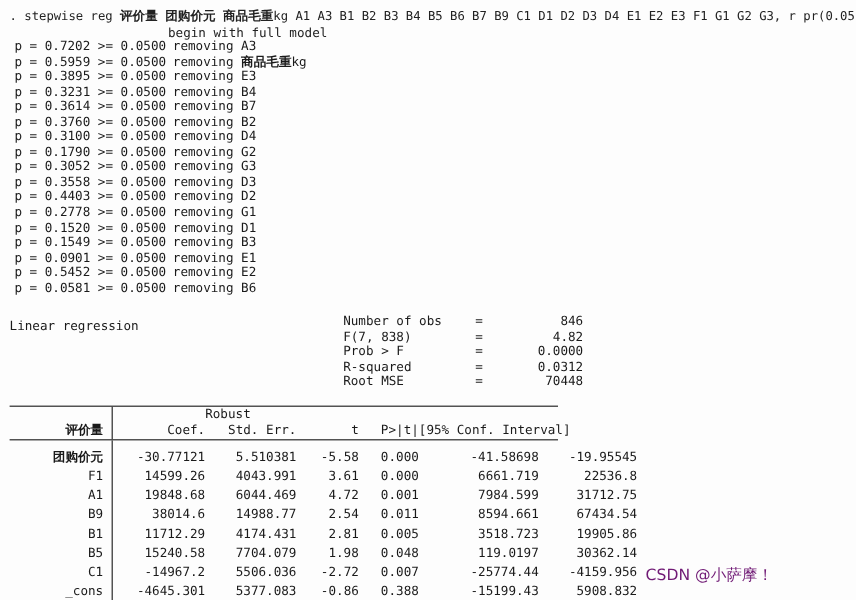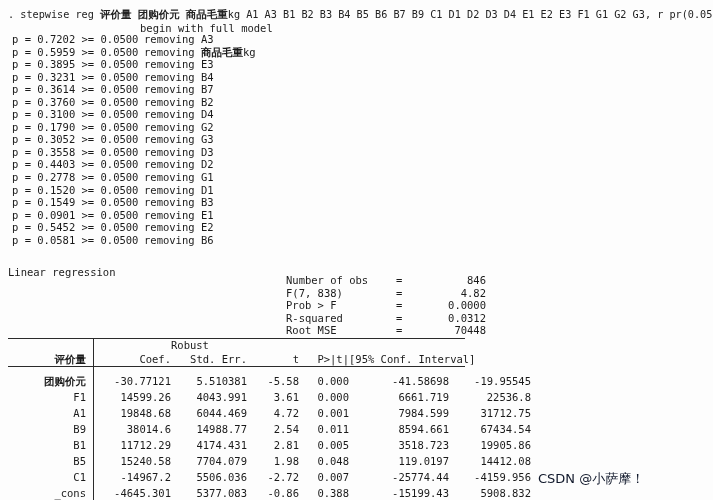--- a/index.html
+++ b/index.html
@@ -73,21 +73,21 @@
     width: 700px;
   }
   #lin-reg-label {
     position: absolute;
     left: 0; top: 4px;
     font-size: 10.5px;
   }
   .stat-rows {
     position: absolute;
     left: 278px;
-    top: 12px;
+    top: 0;
   }
   .stat-row {
     height: 12.6px;
     line-height: 12.6px;
     white-space: pre;
     font-size: 10.5px;
   }
   .stat-label { display: inline-block; width: 110px; }
   .stat-eq { display: inline-block; width: 28px; }
   .stat-val { display: inline-block; width: 62px; text-align: right; }
@@ -146,21 +146,21 @@
     width: 166px;
     text-align: left;
   }
   
   #watermark {
     position: absolute;
     left: 538px;
     top: 470px;
     font-family: "DejaVu Sans", "Liberation Sans", sans-serif;
     font-size: 13px;
-    color: #0f172a;
+    color: #701a75;
     white-space: nowrap;
   }
 </style>
 </head>
 <body>
 
 <div class="console">
 
   <div id="cmd-block">
     <pre class="line" id="cmd-line"><span>. stepwise reg </span><span class="cjk">评价量</span><span> </span><span class="cjk">团购价元</span><span> </span><span class="cjk">商品毛重</span><span>kg</span><span> A1 A3 B1 B2 B3 B4 B5 B6 B7 B9 C1 D1 D2 D3 D4 E1 E2 E3 F1 G1 G2 G3,  r pr(0.05)</span></pre>
@@ -210,21 +210,21 @@
     <div class="hr"></div>
     <div class="tbl-body">
       <div class="vline"></div>
       <div class="spacer-row"></div>
       <div id="rows-container">
           <div class="trow"><span class="c-name cjk">团购价元</span><span class="c-gap"> </span><span class="c-coef">-30.77121</span><span class="c-se">5.510381</span><span class="c-t">-5.58</span><span class="c-p">0.000</span><span class="c-lo">-41.58698</span><span class="c-hi">-19.95545</span></div>
           <div class="trow"><span class="c-name">F1</span><span class="c-gap"> </span><span class="c-coef">14599.26</span><span class="c-se">4043.991</span><span class="c-t">3.61</span><span class="c-p">0.000</span><span class="c-lo">6661.719</span><span class="c-hi">22536.8</span></div>
           <div class="trow"><span class="c-name">A1</span><span class="c-gap"> </span><span class="c-coef">19848.68</span><span class="c-se">6044.469</span><span class="c-t">4.72</span><span class="c-p">0.001</span><span class="c-lo">7984.599</span><span class="c-hi">31712.75</span></div>
           <div class="trow"><span class="c-name">B9</span><span class="c-gap"> </span><span class="c-coef">38014.6</span><span class="c-se">14988.77</span><span class="c-t">2.54</span><span class="c-p">0.011</span><span class="c-lo">8594.661</span><span class="c-hi">67434.54</span></div>
           <div class="trow"><span class="c-name">B1</span><span class="c-gap"> </span><span class="c-coef">11712.29</span><span class="c-se">4174.431</span><span class="c-t">2.81</span><span class="c-p">0.005</span><span class="c-lo">3518.723</span><span class="c-hi">19905.86</span></div>
-          <div class="trow"><span class="c-name">B5</span><span class="c-gap"> </span><span class="c-coef">15240.58</span><span class="c-se">7704.079</span><span class="c-t">1.98</span><span class="c-p">0.048</span><span class="c-lo">119.0197</span><span class="c-hi">14412.08</span></div>
+          <div class="trow"><span class="c-name">B5</span><span class="c-gap"> </span><span class="c-coef">15240.58</span><span class="c-se">7704.079</span><span class="c-t">1.98</span><span class="c-p">0.048</span><span class="c-lo">119.0197</span><span class="c-hi">30362.14</span></div>
           <div class="trow"><span class="c-name">C1</span><span class="c-gap"> </span><span class="c-coef">-14967.2</span><span class="c-se">5506.036</span><span class="c-t">-2.72</span><span class="c-p">0.007</span><span class="c-lo">-25774.44</span><span class="c-hi">-4159.956</span></div>
           <div class="trow"><span class="c-name">_cons</span><span class="c-gap"> </span><span class="c-coef">-4645.301</span><span class="c-se">5377.083</span><span class="c-t">-0.86</span><span class="c-p">0.388</span><span class="c-lo">-15199.43</span><span class="c-hi">5908.832</span></div>
         </div>
 
     </div>
 
   </div>
 
   <div id="watermark">CSDN @小萨摩！</div>
 

